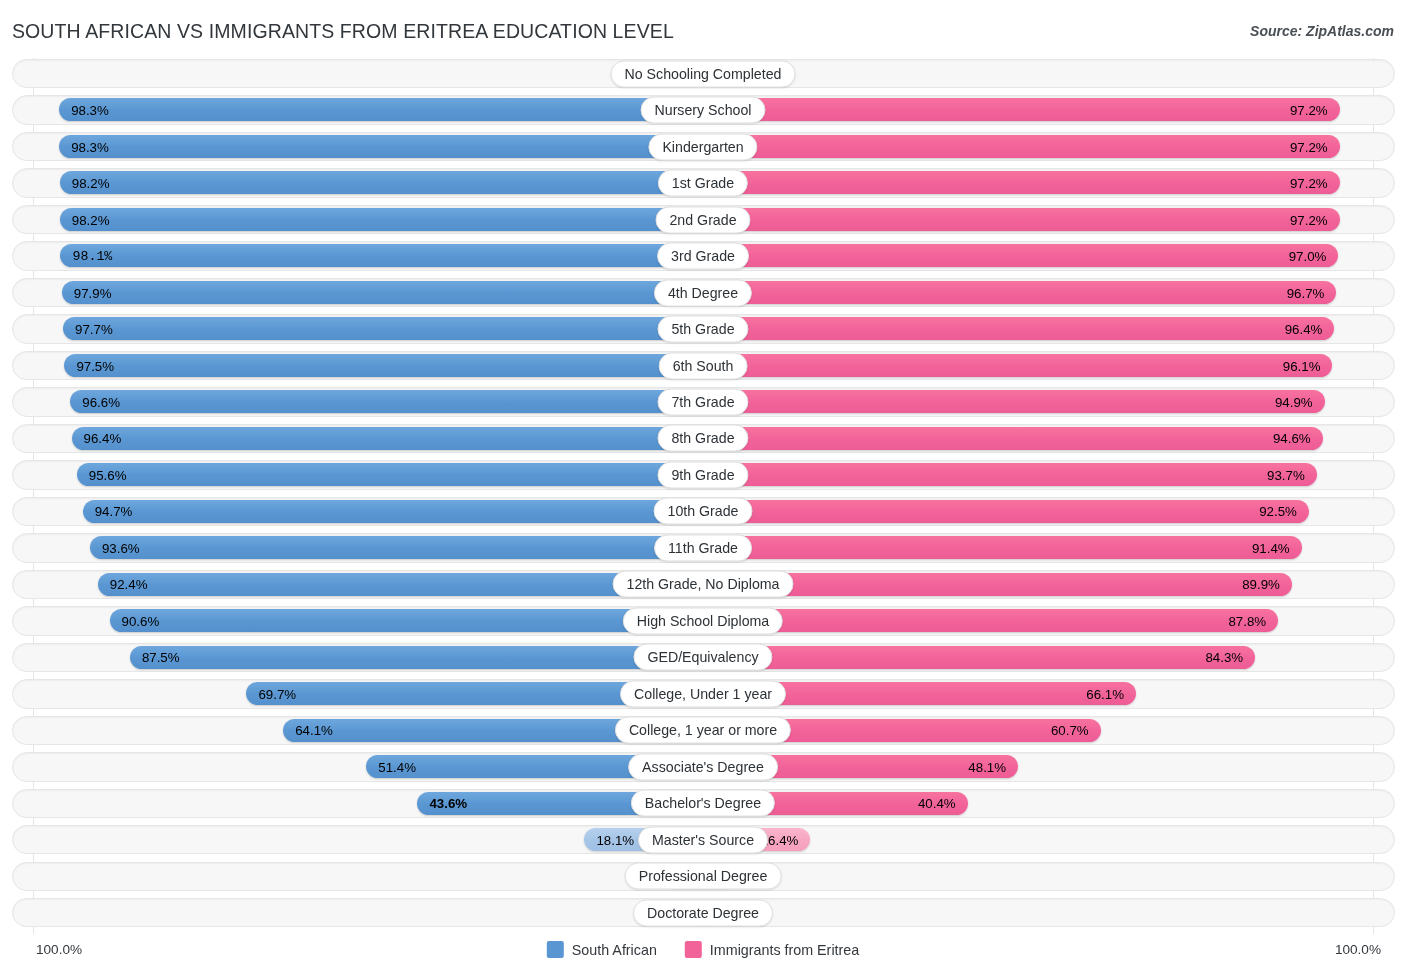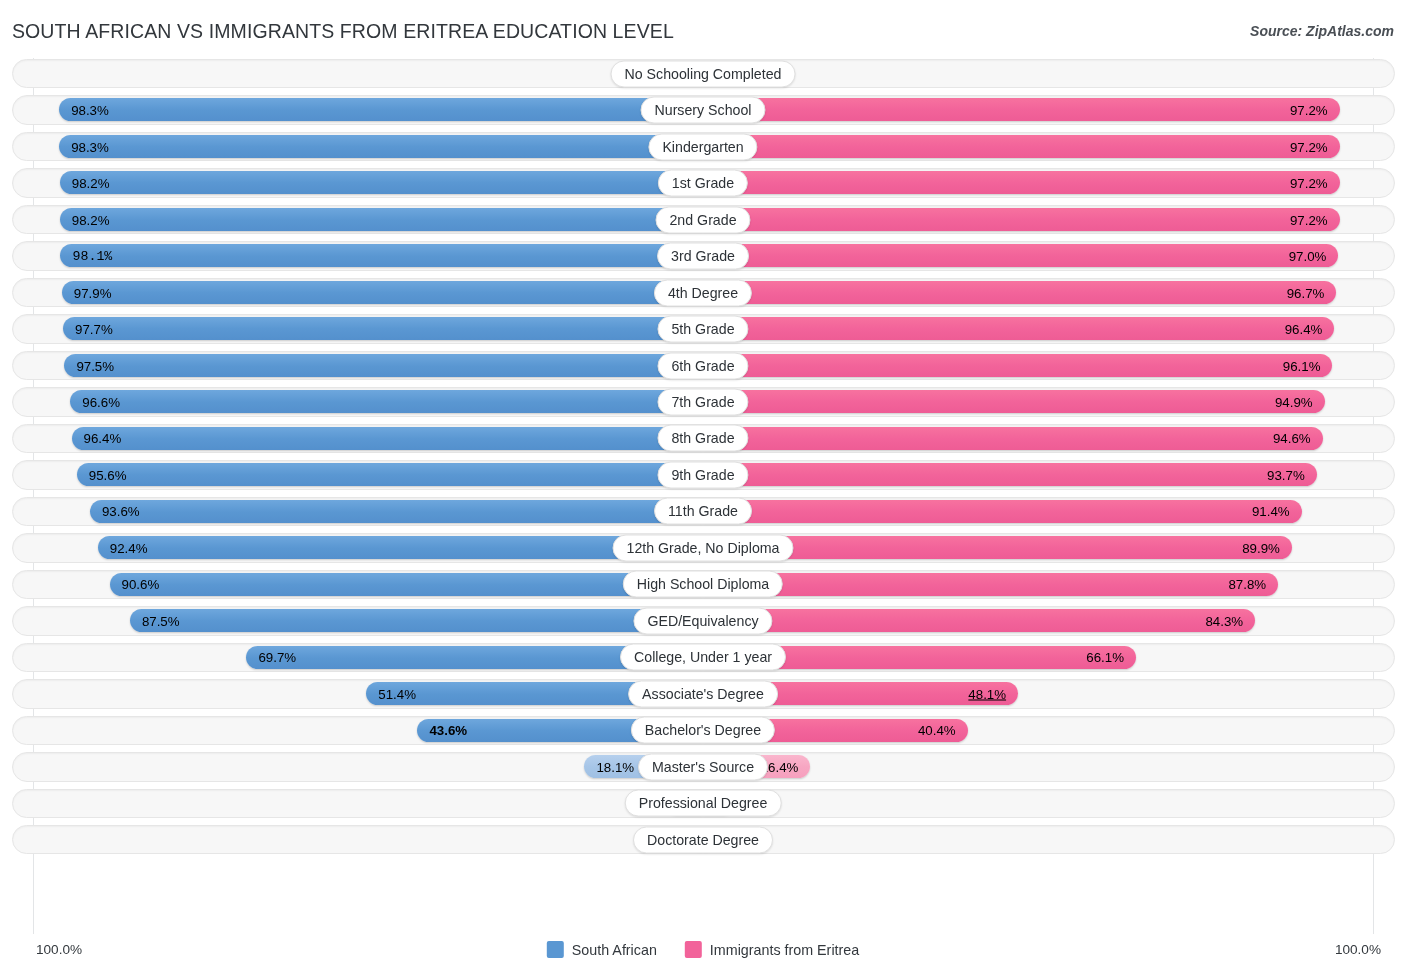--- a/index.html
+++ b/index.html
@@ -267,21 +267,21 @@
           <div class="val inside" style="right: auto; left: calc(50% - 627.935px);">97.7%</div>
           <div class="val inside" style="left: auto; right: calc(50% - 619.42px);">96.4%</div>
           <div class="center-label">5th Grade</div>
         </div>
         <div class="row">
           <div class="track"></div>
           <div class="bar left" style="width: 638.625px;"></div>
           <div class="bar right" style="width: 629.455px;"></div>
           <div class="val inside" style="right: auto; left: calc(50% - 626.625px); text-align: right;">97.5%</div>
           <div class="val inside" style="left: auto; right: calc(50% - 617.455px);">96.1%</div>
-          <div class="center-label">6th Grade</div>
+          <div class="center-label">6th South</div>
         </div>
         <div class="row">
           <div class="track"></div>
           <div class="bar left" style="width: 632.73px;"></div>
           <div class="bar right" style="width: 621.595px;"></div>
           <div class="val inside" style="right: auto; left: calc(50% - 620.73px);">96.6%</div>
           <div class="val inside" style="left: auto; right: calc(50% - 609.595px);">94.9%</div>
           <div class="center-label">7th Grade</div>
         </div>
         <div class="row">
@@ -295,20 +295,28 @@
         <div class="row">
           <div class="track"></div>
           <div class="bar left" style="width: 626.18px;"></div>
           <div class="bar right" style="width: 613.735px;"></div>
           <div class="val inside" style="right: auto; left: calc(50% - 614.18px);">95.6%</div>
           <div class="val inside" style="left: auto; right: calc(50% - 601.735px);">93.7%</div>
           <div class="center-label">9th Grade</div>
         </div>
         <div class="row">
           <div class="track"></div>
+          <div class="bar left" style="width: 620.285px;"></div>
+          <div class="bar right" style="width: 605.875px;"></div>
+          <div class="val inside" style="right: auto; left: calc(50% - 608.285px);">94.7%</div>
+          <div class="val inside" style="left: auto; right: calc(50% - 593.875px);">92.5%</div>
+          <div class="center-label">10th Grade</div>
+        </div>
+        <div class="row">
+          <div class="track"></div>
           <div class="bar left" style="width: 613.08px;"></div>
           <div class="bar right" style="width: 598.67px;"></div>
           <div class="val inside" style="right: auto; left: calc(50% - 601.08px);">93.6%</div>
           <div class="val inside" style="left: auto; right: calc(50% - 586.67px);">91.4%</div>
           <div class="center-label">11th Grade</div>
         </div>
         <div class="row">
           <div class="track"></div>
           <div class="bar left" style="width: 605.22px;"></div>
           <div class="bar right" style="width: 588.845px;"></div>
@@ -335,24 +343,32 @@
         <div class="row">
           <div class="track"></div>
           <div class="bar left" style="width: 456.535px;"></div>
           <div class="bar right" style="width: 432.955px;"></div>
           <div class="val inside" style="right: auto; left: calc(50% - 444.535px);">69.7%</div>
           <div class="val inside" style="left: auto; right: calc(50% - 420.955px);">66.1%</div>
           <div class="center-label">College, Under 1 year</div>
         </div>
         <div class="row">
           <div class="track"></div>
+          <div class="bar left" style="width: 419.855px;"></div>
+          <div class="bar right" style="width: 397.585px;"></div>
+          <div class="val inside" style="right: auto; left: calc(50% - 407.855px);">64.1%</div>
+          <div class="val inside" style="left: auto; right: calc(50% - 385.585px);">60.7%</div>
+          <div class="center-label">College, 1 year or more</div>
+        </div>
+        <div class="row">
+          <div class="track"></div>
           <div class="bar left" style="width: 336.67px;"></div>
           <div class="bar right" style="width: 315.055px;"></div>
           <div class="val inside" style="right: auto; left: calc(50% - 324.67px);">51.4%</div>
-          <div class="val inside" style="left: auto; right: calc(50% - 303.055px); text-decoration: underline;">48.1%</div>
+          <div class="val inside" style="left: auto; right: calc(50% - 303.055px);">48.1%</div>
           <div class="center-label">Associate's Degree</div>
         </div>
         <div class="row">
           <div class="track"></div>
           <div class="bar left" style="width: 285.58px;"></div>
           <div class="bar right" style="width: 264.62px;"></div>
           <div class="val inside" style="right: auto; left: calc(50% - 273.58px); font-weight: bold;">43.6%</div>
           <div class="val inside" style="left: auto; right: calc(50% - 252.62px);">40.4%</div>
           <div class="center-label">Bachelor's Degree</div>
         </div>

